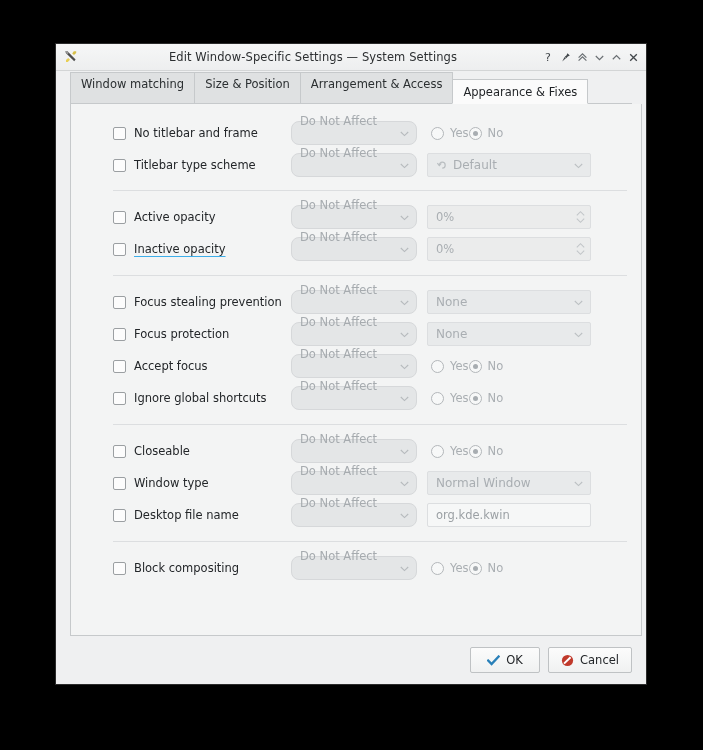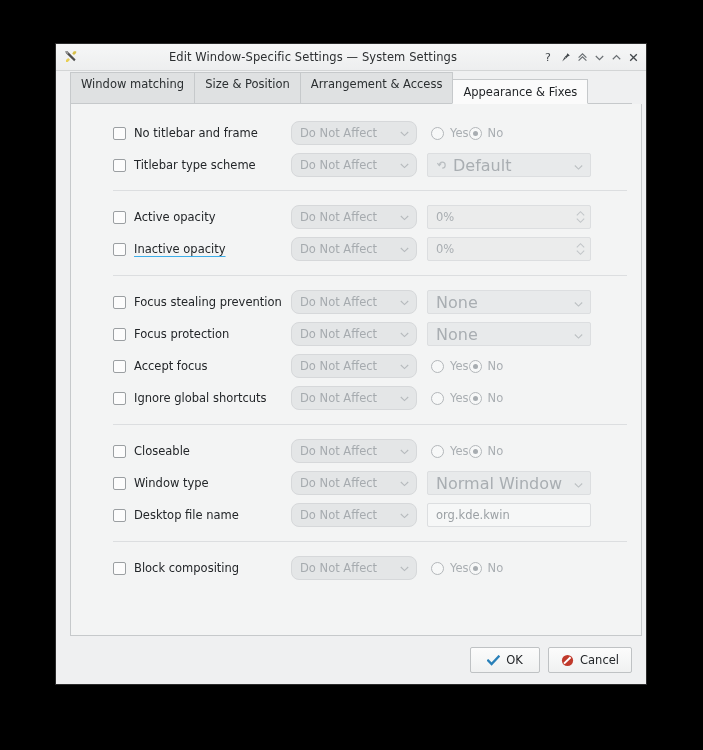--- a/index.html
+++ b/index.html
@@ -148,24 +148,24 @@
 
   
   .combo {
     position: relative;
     width: 126px; height: 24px;
     flex: 0 0 126px;
     background: #e4e6e7;
     border: 1px solid #d6d8da;
     border-radius: 8px;
     box-sizing: border-box;
-    display: flex; align-items: center;
+    display: flex; align-items: flex-end;
     font-size: 11.5px;
     color: #a6abaf;
-    padding: 0 20px 0 8px;
+    padding: 0 20px 16px 8px;
     cursor: default;
   }
   .combo .chev {
     position: absolute; right: 7px; top: 50%;
     transform: translateY(-50%);
   }
 
   
   .value-cell {
     margin-left: 10px;
@@ -176,21 +176,21 @@
 
   
   .combo-wide {
     position: relative;
     width: 164px; height: 24px;
     background: #e8eaeb;
     border: 1px solid #dcdee0;
     border-radius: 2px;
     box-sizing: border-box;
     display: flex; align-items: center; gap: 5px;
-    font-size: 16px;
+    font-size: 12px;
     color: #a9aeb2;
     padding: 0 20px 0 8px;
     cursor: default;
   }
   .combo-wide .chev { position: absolute; right: 7px; top: 50%; transform: translateY(-50%); }
 
   
   .spin {
     position: relative;
     width: 164px; height: 24px;

